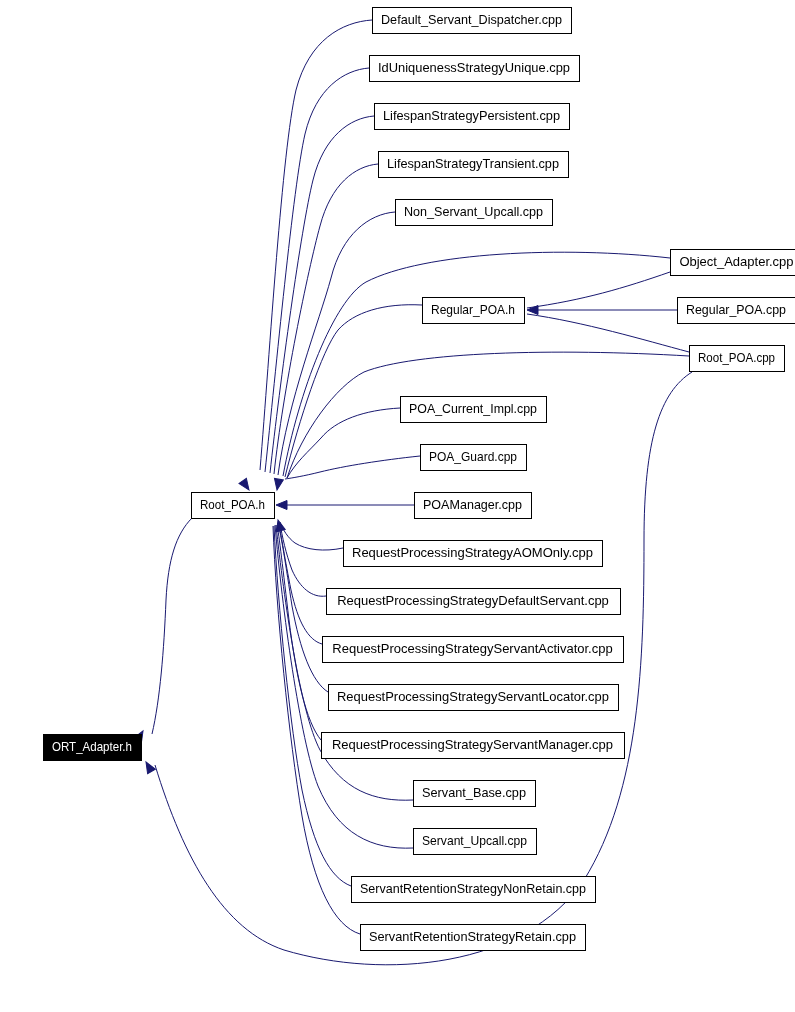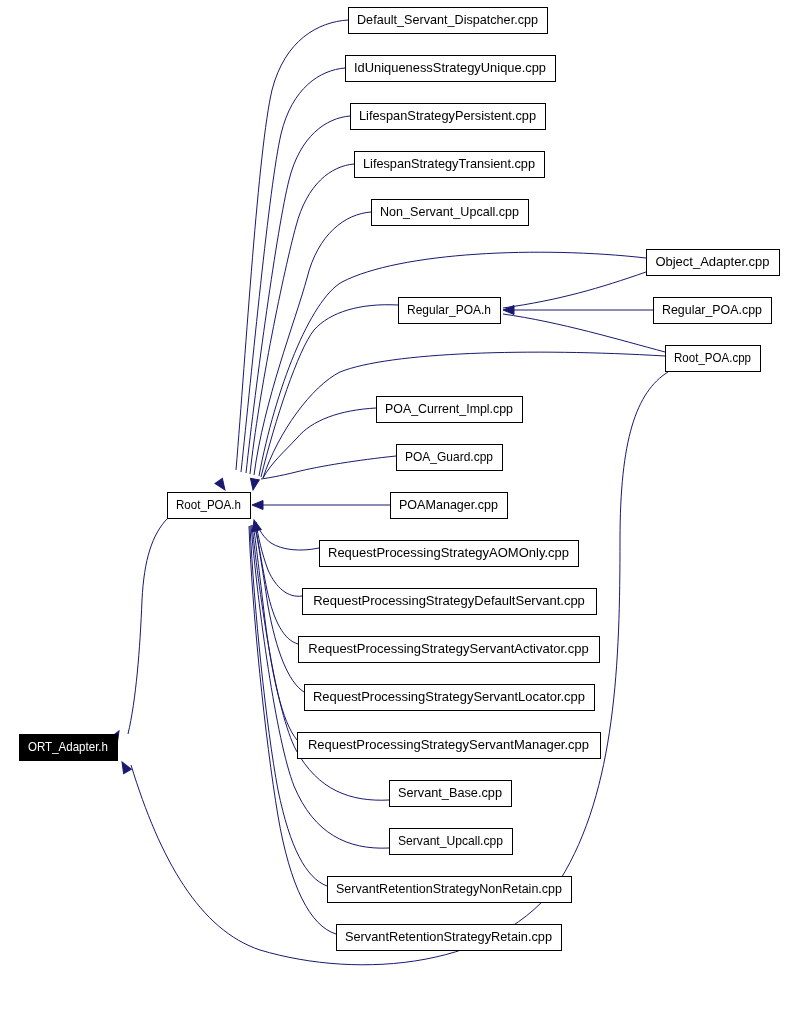--- a/index.html
+++ b/index.html
@@ -10,20 +10,21 @@
   body {
     width: 795px;
     height: 1012px;
     font-family: "Liberation Sans", sans-serif;
     overflow: hidden;
   }
   #graph-root {
     position: relative;
     width: 675px;
     height: 1012px;
+    margin-left: 24px;
   }
   svg#graph-canvas {
     position: absolute;
     top: 0;
     left: 0;
     width: 795px;
     height: 1012px;
   }
   .edge {
     fill: none;

